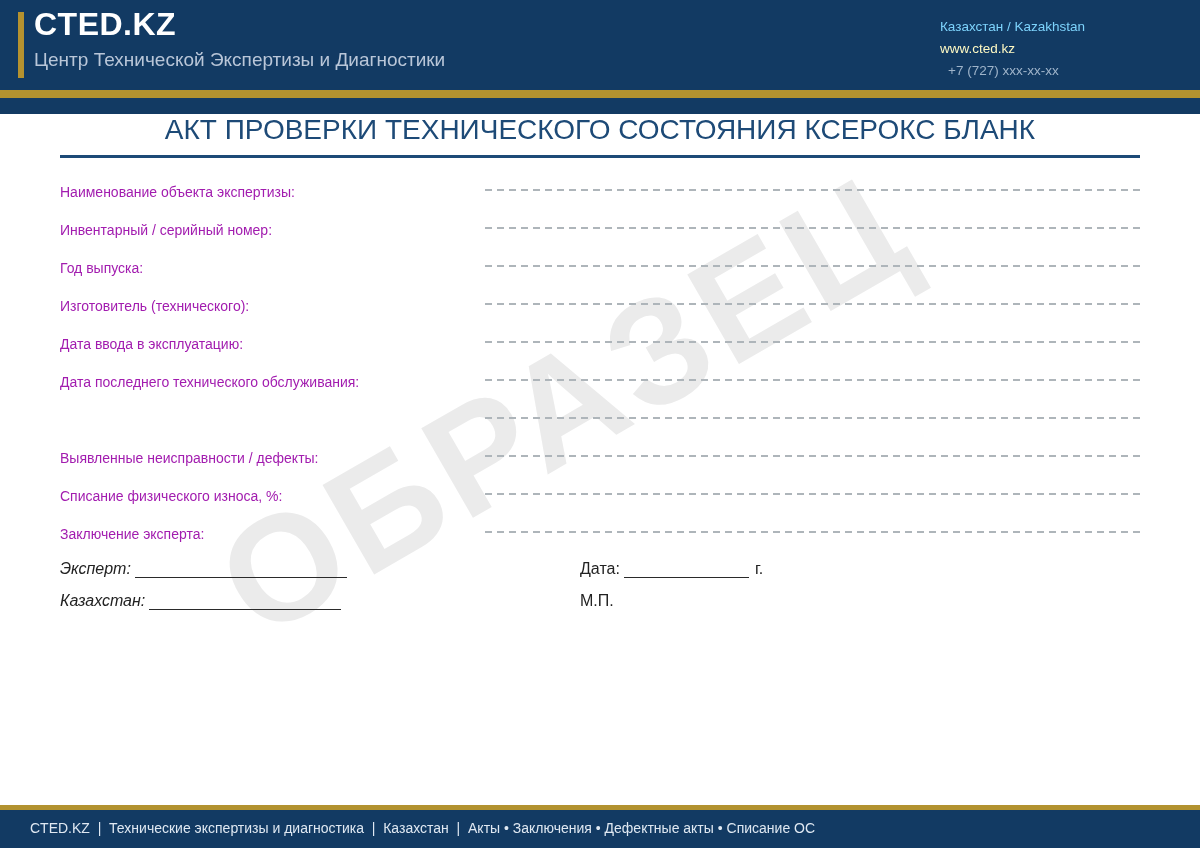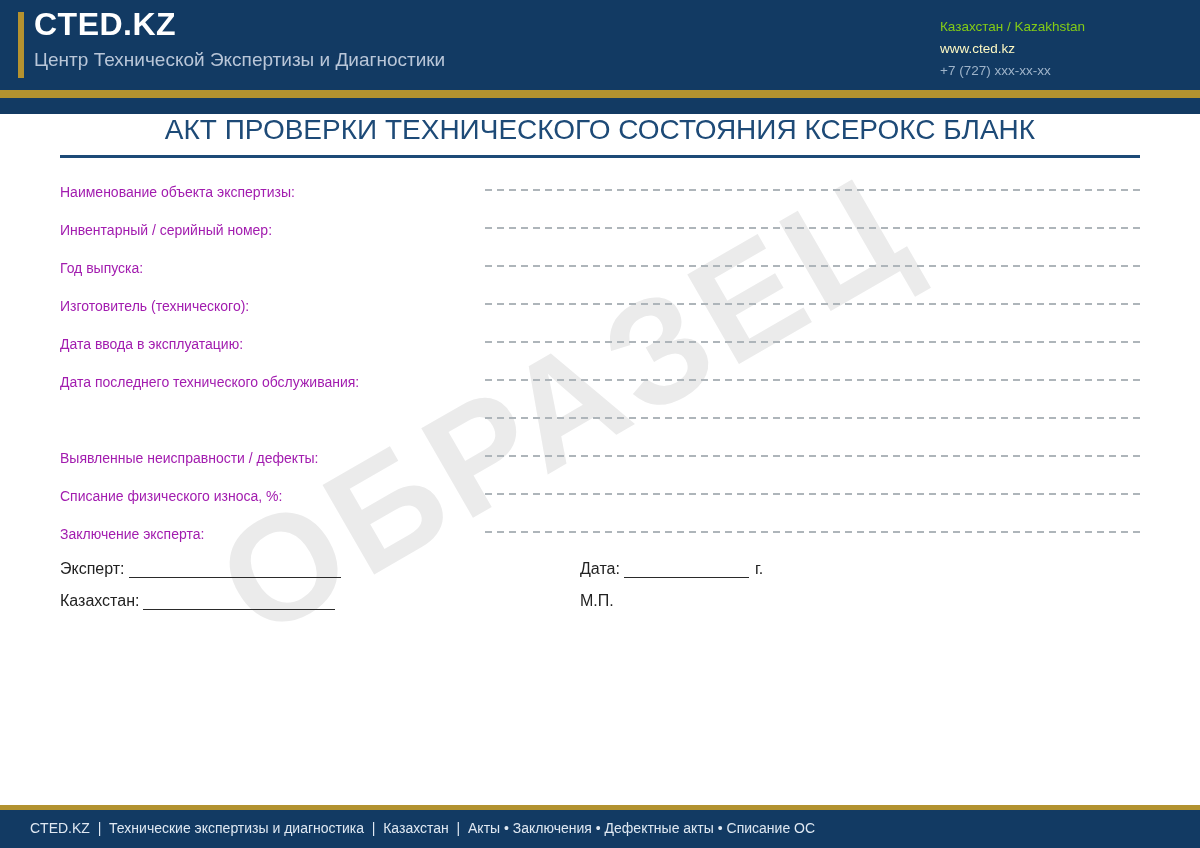--- a/index.html
+++ b/index.html
@@ -24,23 +24,23 @@
     color:#ffffff; font-size:32px; font-weight:600; letter-spacing:0.5px;
   }
   .tagline {
     position:absolute; left:34px; top:49px;
     color:#b9c6d8; font-size:19px;
   }
   .header-right {
     position:absolute; left:940px; top:16px;
     font-size:13.5px; line-height:22px;
   }
-  .header-right .region { color:#84cc16; }
+  .header-right .region { color:#7dd3fc; }
   .header-right .website { color:#fef9c3; cursor:pointer; }
-  .header-right .phone { color:#9fb4ca; }
+  .header-right .phone { color:#9fb4ca;margin-left:8px; }
 
   .gold-strip {
     position:absolute; top:90px; left:0; width:100%; height:8px;
     background:#b2922f;
   }
 
   
   .watermark {
     position:absolute; left:565px; top:405px;
     transform:translate(-50%,-50%) rotate(-30deg);
@@ -69,21 +69,21 @@
   .field-line {
     position:absolute; left:485px; right:60px; top:31px; height:2px;
     background:repeating-linear-gradient(90deg, #aeb5ba 0 7px, transparent 7px 12px);
   }
 
   
   .sig-row { position:absolute; left:0; width:100%; z-index:1;
     color:#222222; font-size:16px; }
   .sig-row-1 { top:560px; }
   .sig-row-2 { top:592px; }
-  .sig-left { position:absolute; left:60px; top:0; white-space:nowrap; }
+  .sig-left { position:absolute; left:60px; top:0; white-space:nowrap;font-style:italic; }
   .sig-right { position:absolute; left:580px; top:0; white-space:nowrap; }
   .blank-line {
     display:inline-block; height:15px; vertical-align:bottom;
     border-bottom:1.5px solid #2a2a2a; margin-left:4px;
   }
   .line-expert { width:212px; }
   .line-position { width:192px; }
   .line-date { width:125px; margin-right:6px; }
 
   

